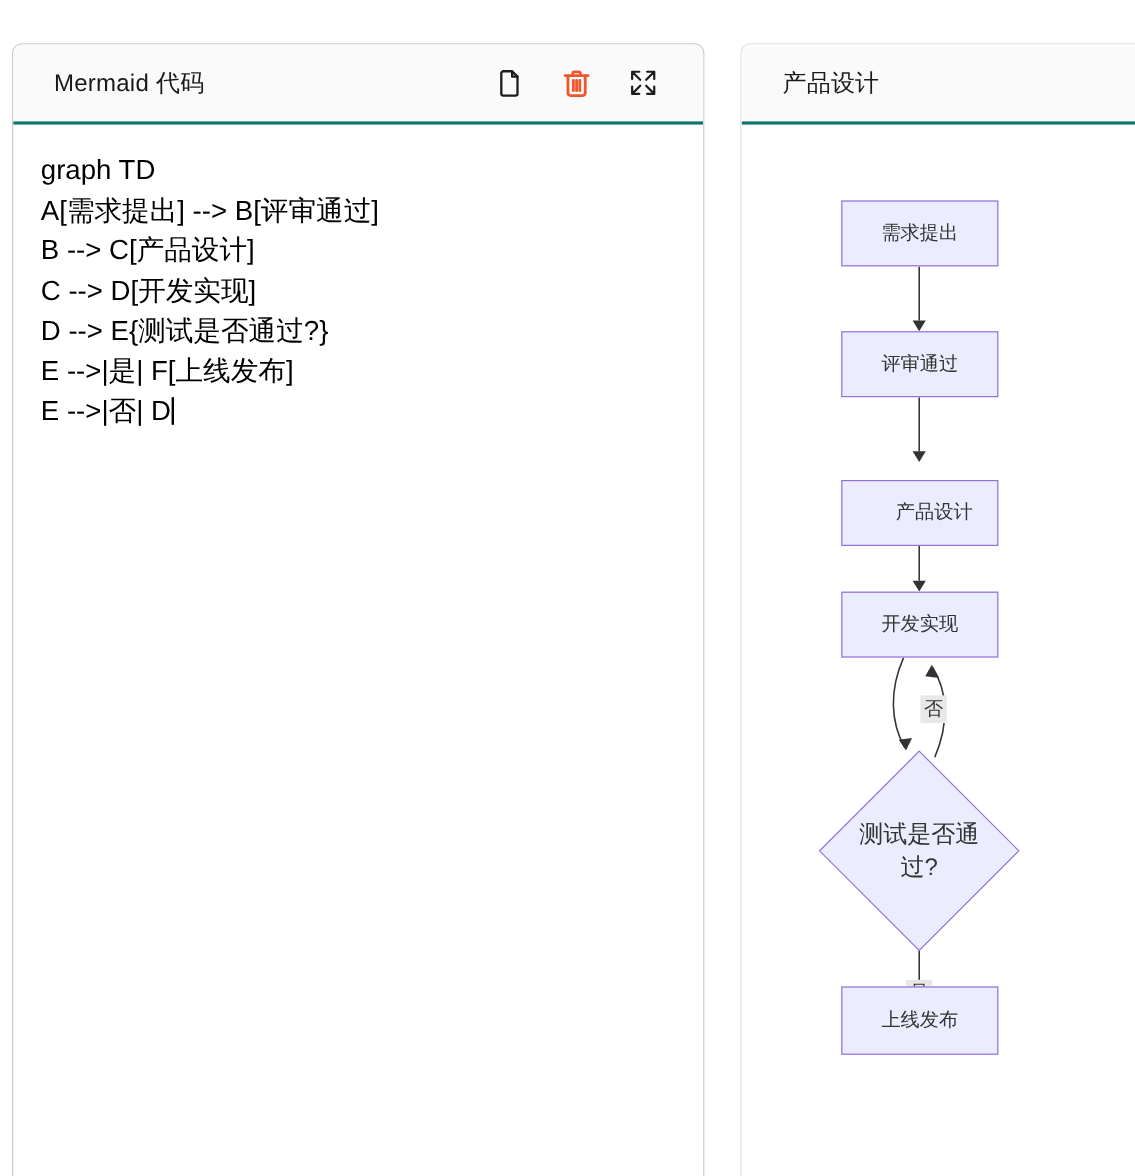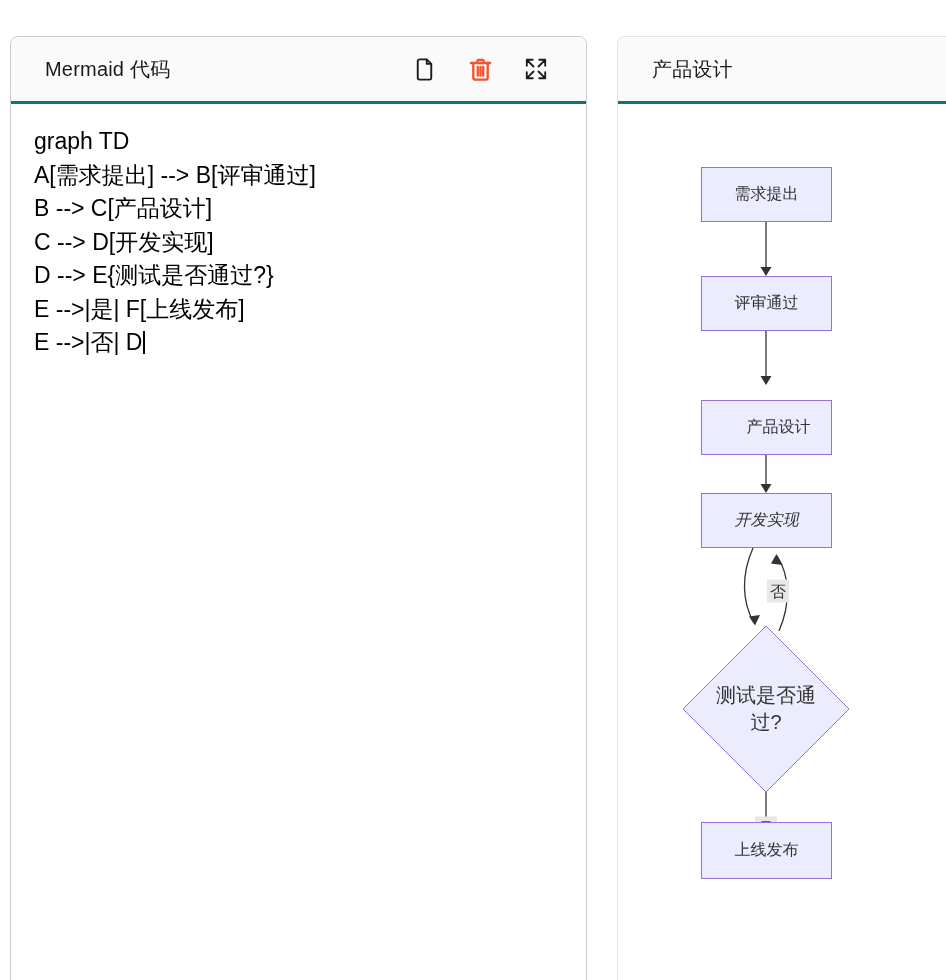--- a/index.html
+++ b/index.html
@@ -26,21 +26,21 @@
     vertical-align:-4px; margin-left:1px; }
 
   .preview-body { position:relative; height:920px; }
   .edges-svg { position:absolute; left:0; top:0; }
 
   .node { position:absolute; left:83px; width:131px; height:55px;
     background:#ECECFF; border:1px solid #9370DB;
     display:flex; align-items:center; justify-content:center;
     font-size:16px; color:#333; }
   .node-a { top:63px; }  .node-b { top:172px; } .node-c { top:296px;padding-left:24px; }
-  .node-d { top:389px;font-style:italic; } .node-f { top:718px; height:57px; }
+  .node-d { top:389px; } .node-f { top:718px; height:57px; }
 
   .diamond-label { position:absolute; left:148px; top:605px; width:130px;
     transform:translate(-50%,-50%); text-align:center;
     font-size:20px; color:#333; }
 
   .edge-label { position:absolute; transform:translate(-50%,-50%);
     background:#e8e8e8; color:#333; font-size:16px; line-height:21px;
     padding:1px 3px; }
   .edge-label-no  { left:160px; top:487px; }
   .edge-label-yes { left:148px; top:724px; }

